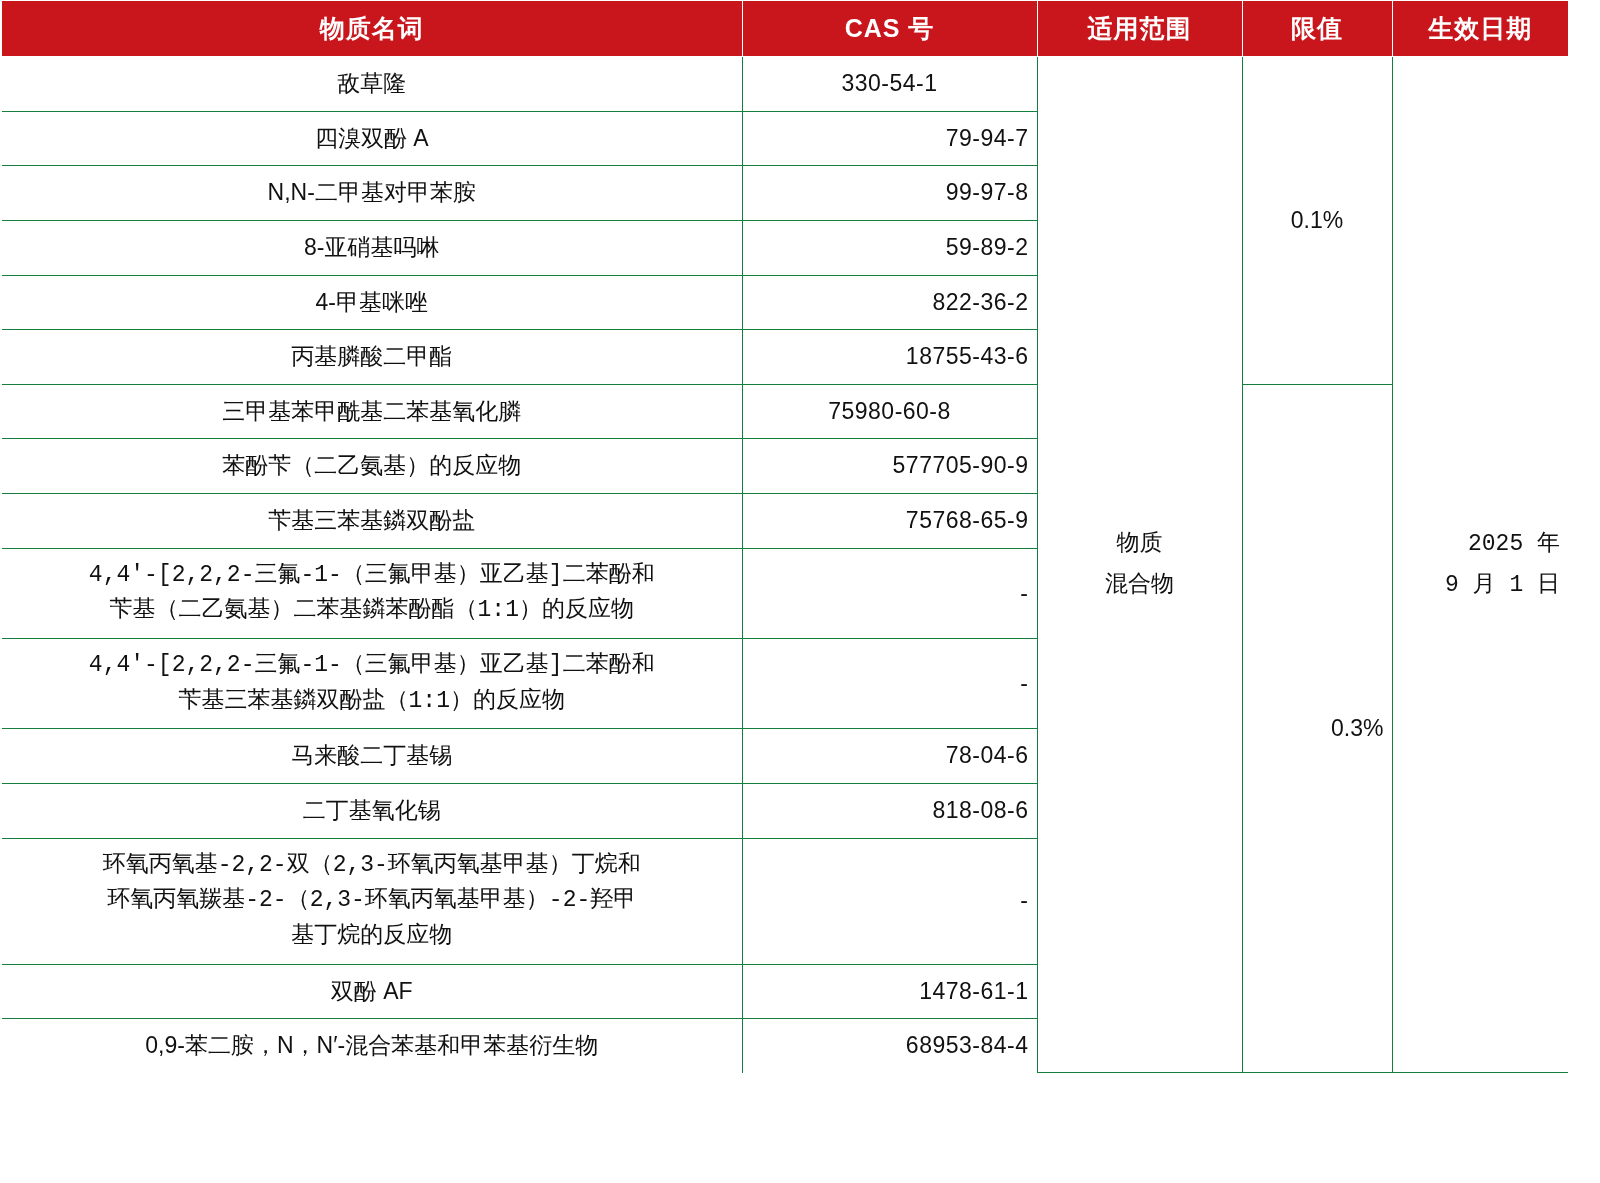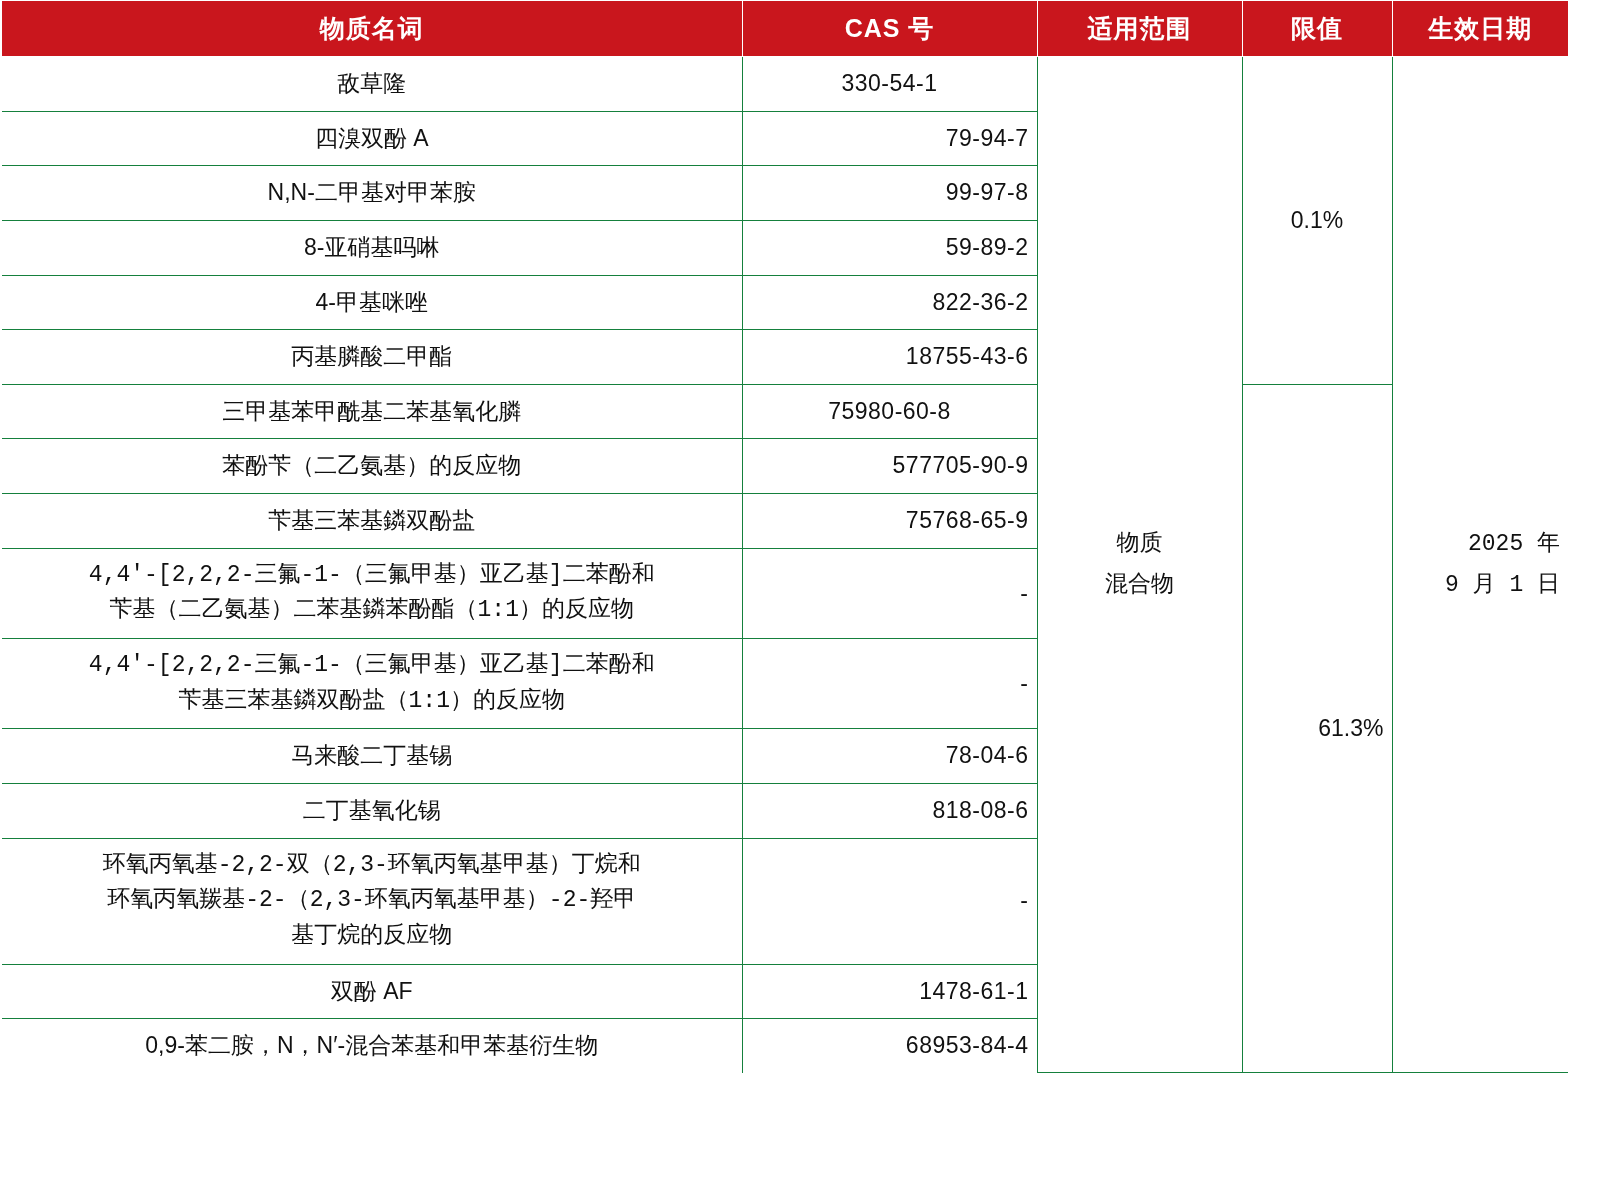--- a/index.html
+++ b/index.html
@@ -134,21 +134,21 @@
       </tr>
 
       <tr>
         <td class="name">丙基膦酸二甲酯</td>
         <td class="cas">18755-43-6</td>
       </tr>
 
       <tr>
         <td class="name">三甲基苯甲酰基二苯基氧化膦</td>
         <td class="cas">75980-60-8</td>
-        <td class="limit" rowspan="10">61.3%</td>
+        <td class="limit" rowspan="10">0.3%</td>
       </tr>
 
       <tr>
         <td class="name">苯酚苄（二乙氨基）的反应物</td>
         <td class="cas">577705-90-9</td>
       </tr>
 
       <tr>
         <td class="name">苄基三苯基鏻双酚盐</td>
         <td class="cas">75768-65-9</td>

